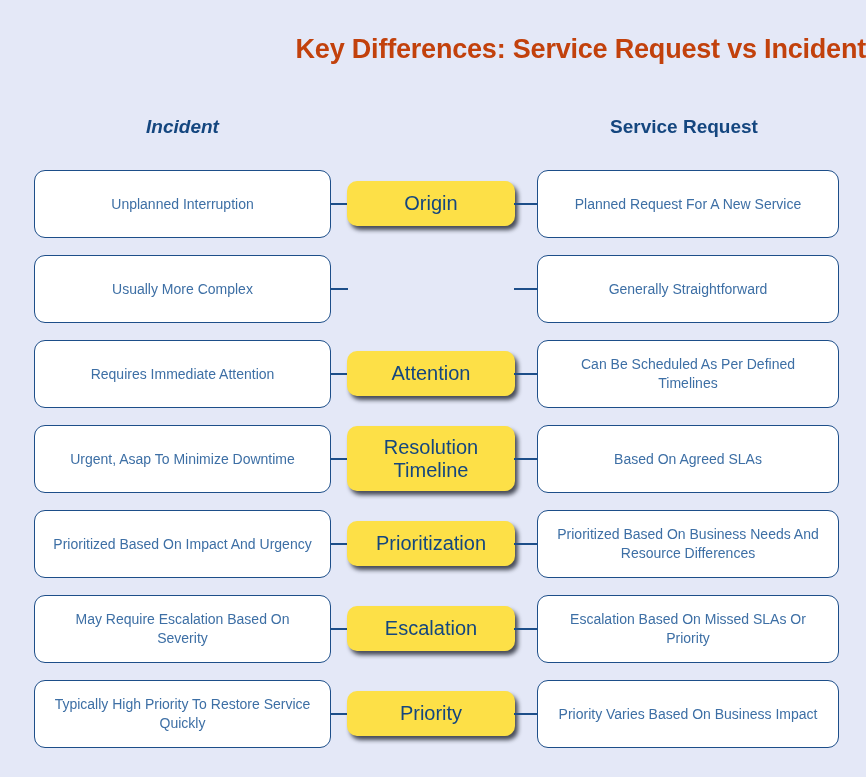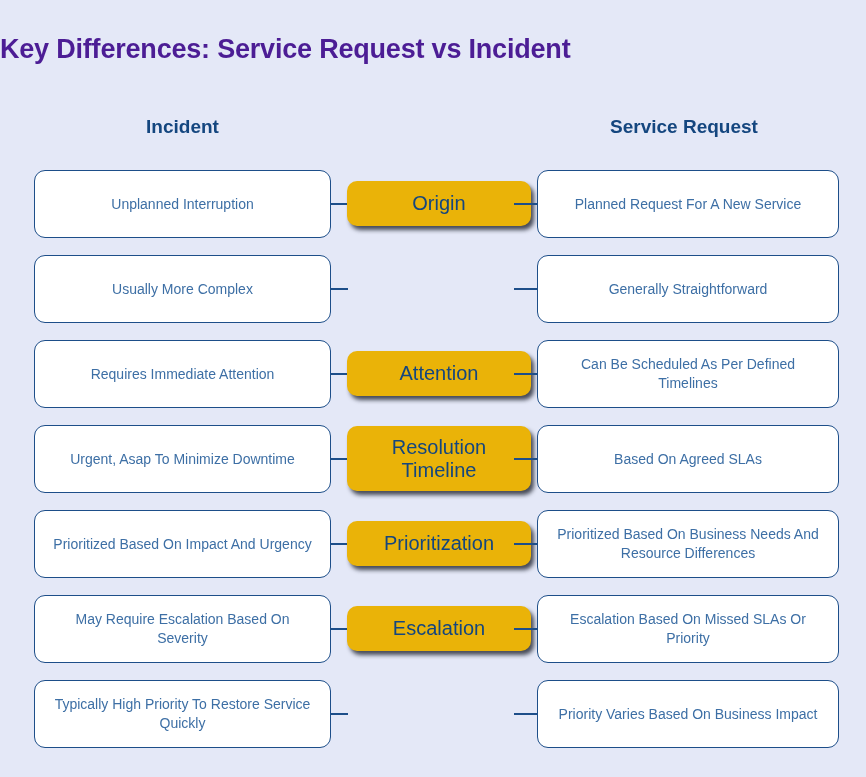--- a/index.html
+++ b/index.html
@@ -21,37 +21,37 @@
     background: #e4e8f7;
     box-sizing: border-box;
   }
 
   
   #title {
     position: absolute;
     top: 34px;
     left: 0;
     width: 866px;
-    text-align: left;
+    text-align: right;
     font-size: 27px;
     font-weight: bold;
-    color: #4c1d95;
+    color: #c2410c;
     letter-spacing: -0.2px;
   }
 
   
   .col-header {
     position: absolute;
     top: 116px;
     font-size: 19px;
     font-weight: bold;
     color: #14467f;
     text-align: center;
   }
-  #header-left  { left: 34px;  width: 297px; }
+  #header-left  { left: 34px;  width: 297px; font-style: italic; }
   #header-right { left: 537px; width: 294px; }
 
   
   #rows {
     position: absolute;
     top: 170px;
     left: 0;
     width: 866px;
   }
   .row {
@@ -89,23 +89,23 @@
     height: 2px;
     background: #1d4e89;
   }
   .connector.left  { left: 331px; width: 17px; }
   .connector.right { left: 514px; width: 23px; }
 
   
   .mid-card {
     position: absolute;
     left: 347px;
-    width: 184px;
+    width: 168px;
     box-sizing: border-box;
-    background: #eab308;
+    background: #fde047;
     border-radius: 10px;
     box-shadow: 3px 4px 4px rgba(10, 14, 25, 0.72);
     display: flex;
     align-items: center;
     justify-content: center;
     text-align: center;
     font-size: 20px;
     line-height: 1.14;
     color: #14467f;
     padding: 0 8px;
@@ -168,18 +168,19 @@
       <div class="row">
         <div class="side-card left">May Require Escalation Based On Severity</div>
         <div class="connector left"></div>
         <div class="mid-card one-line">Escalation</div>
         <div class="connector right"></div>
         <div class="side-card right">Escalation Based On Missed SLAs Or Priority</div>
       </div>
       <div class="row">
         <div class="side-card left">Typically High Priority To Restore Service Quickly</div>
         <div class="connector left"></div>
+        <div class="mid-card one-line">Priority</div>
         <div class="connector right"></div>
         <div class="side-card right">Priority Varies Based On Business Impact</div>
       </div>
     </div>
 
 </div>
 
 </body></html>

